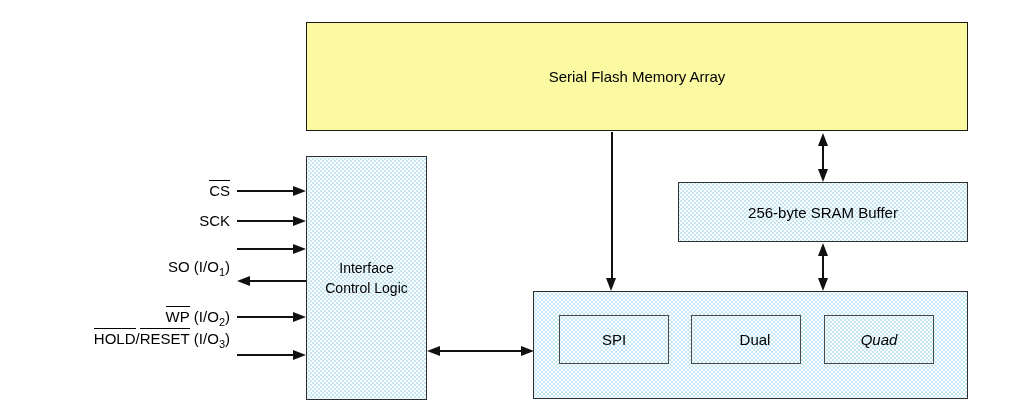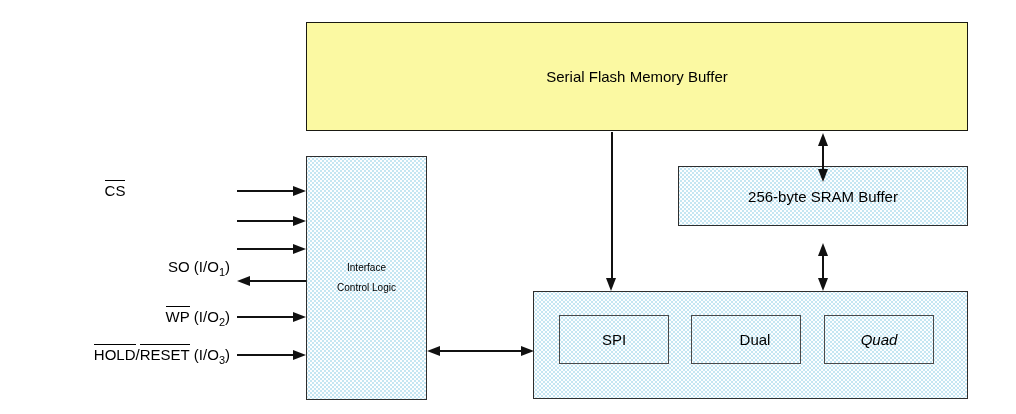--- a/index.html
+++ b/index.html
@@ -11,67 +11,68 @@
   .memory{background:var(--memory-fill,#fbf9a2);border:1.5px solid #1a1a12;}
   .stipple{
     background-color:var(--stipple-base,#fdfeff);
     background-image:
       radial-gradient(circle, var(--stipple-dot,#c5e6f2) 1px, rgba(0,0,0,0) 1.2px),
       radial-gradient(circle, var(--stipple-dot,#c5e6f2) 1px, rgba(0,0,0,0) 1.2px);
     background-size:4px 4px;background-position:0 0,2px 2px;
     border:1.5px solid #2e2e2e;
   }
   .mode-box{border:1.5px solid #4a4a4a;}
-  .icl-label{display:flex;flex-direction:column;align-items:center;line-height:20px;font-size:10px;}
+  .icl-label{display:flex;flex-direction:column;align-items:center;line-height:20px;font-size:14px;}
   .sig{position:absolute;left:0;width:230px;height:22px;line-height:22px;text-align:right;font-size:15px;white-space:nowrap;}
   .ov{display:inline-block;border-top:1.5px solid #000;padding-top:2px;line-height:15px;}
   .sub{font-size:11px;vertical-align:-4px;}
   .hline{position:absolute;height:2px;background:#111;}
   .vline{position:absolute;width:2px;background:#111;}
   .h-right{position:absolute;width:0;height:0;border-top:5px solid transparent;border-bottom:5px solid transparent;border-left:13px solid #111;}
   .h-left {position:absolute;width:0;height:0;border-top:5px solid transparent;border-bottom:5px solid transparent;border-right:13px solid #111;}
   .h-up   {position:absolute;width:0;height:0;border-left:5px solid transparent;border-right:5px solid transparent;border-bottom:13px solid #111;}
   .h-down {position:absolute;width:0;height:0;border-left:5px solid transparent;border-right:5px solid transparent;border-top:13px solid #111;}
 </style>
 </head>
 <body>
 
 <div class="canvas">
 
   <div class="box memory" style="left:306px;top:22px;width:662px;height:109px;">
-    <span>Serial Flash Memory Buffer</span>
+    <span>Serial Flash Memory Array</span>
   </div>
 
   <div class="box stipple" style="left:306px;top:156px;width:121px;height:244px;">
     <div class="icl-label">
       <span>Interface</span>
       <span>Control Logic</span>
     </div>
   </div>
 
-  <div class="box stipple" style="left:678px;top:166px;width:290px;height:60px;">
+  <div class="box stipple" style="left:678px;top:182px;width:290px;height:60px;">
     <span>256-byte SRAM Buffer</span>
   </div>
 
   <div class="box stipple" style="left:533px;top:291px;width:435px;height:108px;">
     <div class="box stipple mode-box" style="left:25px;top:23px;width:110px;height:49px;">
       <span>SPI</span>
     </div>
     <div class="box stipple mode-box" style="left:157px;top:23px;width:110px;height:49px;padding-left:18px;">
       <span>Dual</span>
     </div>
     <div class="box stipple mode-box" style="left:290px;top:23px;width:110px;height:49px;font-style:italic;">
       <span>Quad</span>
     </div>
   </div>
 
-  <div class="sig" style="top:180px;text-align:center;"><span class="ov">CS</span></div>
+  <div class="sig" style="top:180px;"><span class="ov">CS</span></div>
+  <div class="sig" style="top:210px;"><span>SCK</span></div>
   <div class="sig" style="top:256px;"><span>SO (I/O</span><span class="sub">1</span><span>)</span></div>
   <div class="sig" style="top:306px;"><span class="ov">WP</span><span> (I/O</span><span class="sub">2</span><span>)</span></div>
-  <div class="sig" style="top:344px;"><span class="ov">HOLD</span><span>/</span><span class="ov">RESET</span><span> (I/O</span><span class="sub">3</span><span>)</span></div>
+  <div class="sig" style="top:328px;"><span class="ov">HOLD</span><span>/</span><span class="ov">RESET</span><span> (I/O</span><span class="sub">3</span><span>)</span></div>
 
   <div>
     <div class="hline" style="left:237px;top:190px;width:57px;"></div>
     <div class="h-right" style="left:293px;top:186px;"></div>
   </div>
   <div>
     <div class="hline" style="left:237px;top:220px;width:57px;"></div>
     <div class="h-right" style="left:293px;top:216px;"></div>
   </div>
   <div>

